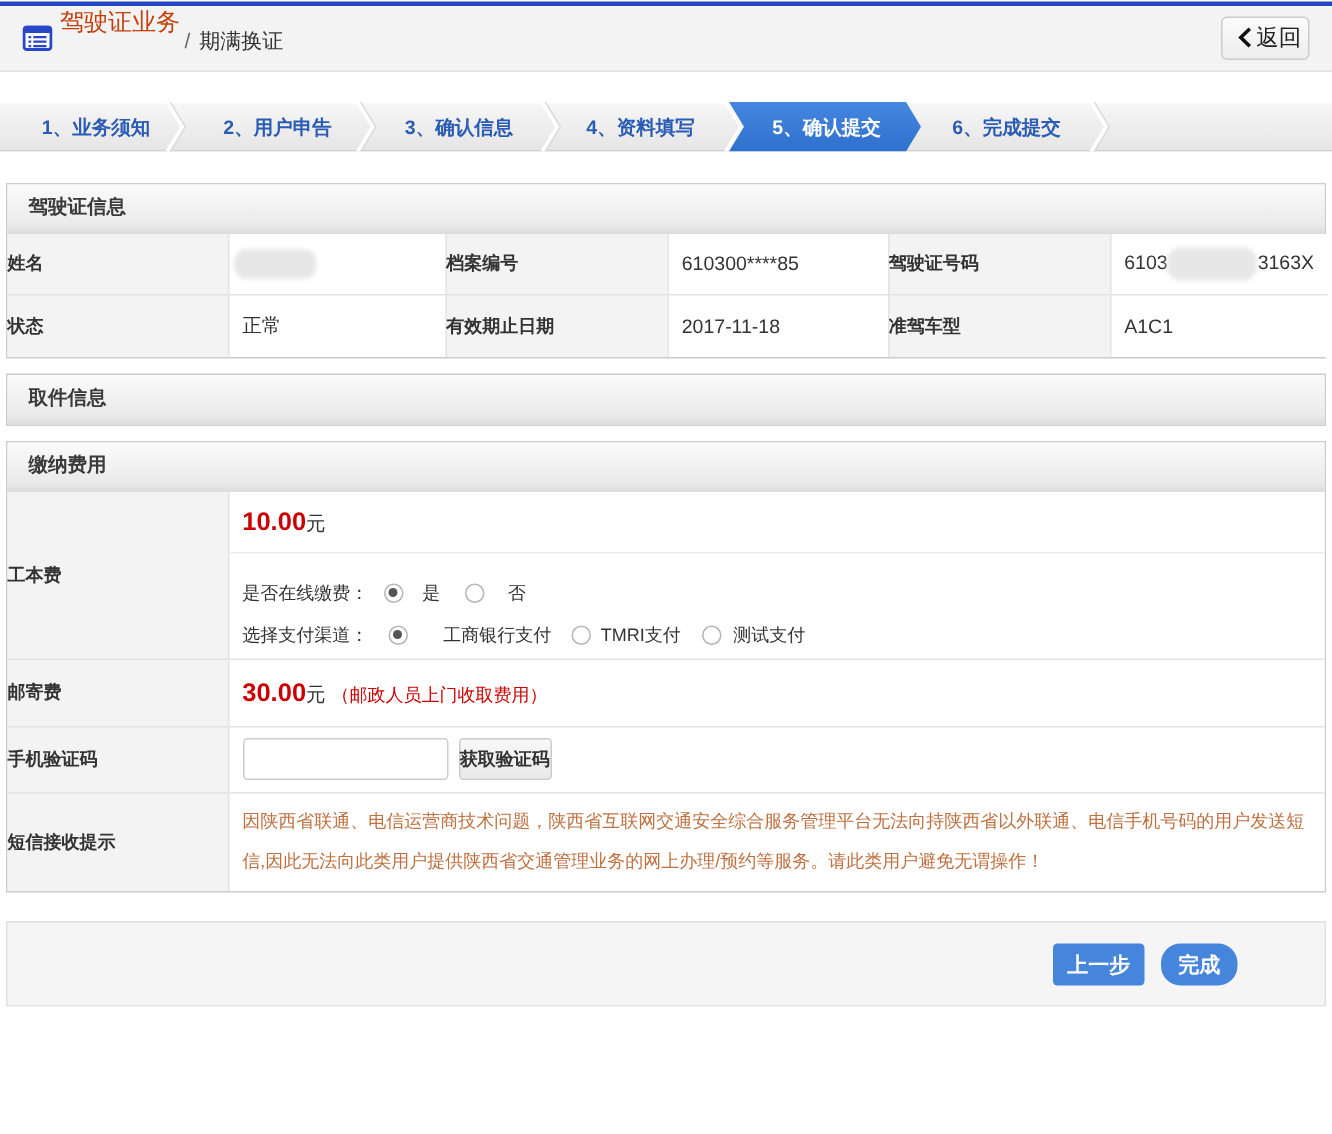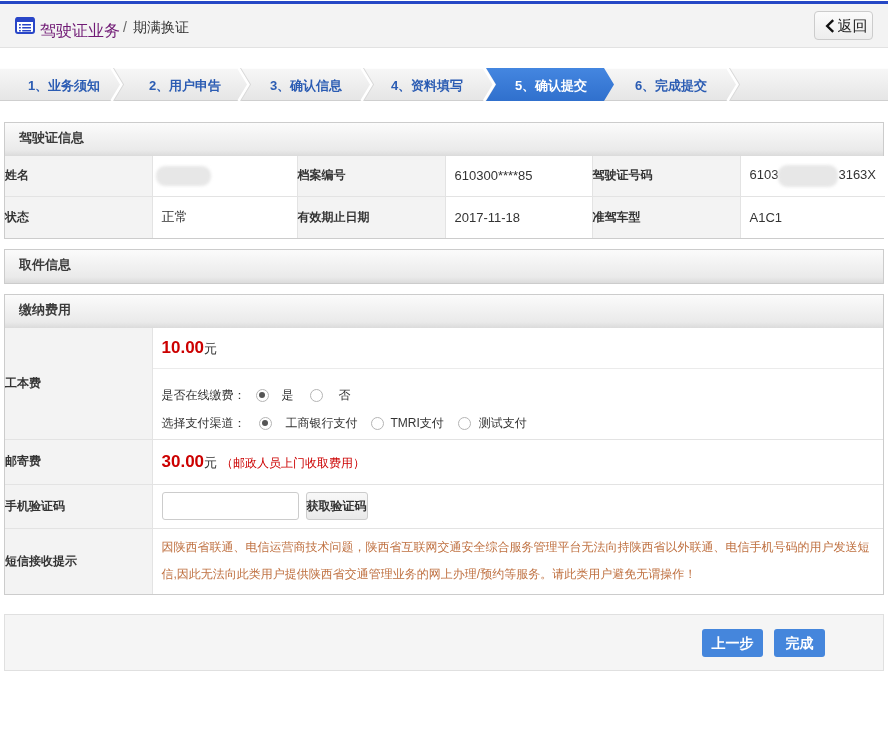--- a/index.html
+++ b/index.html
@@ -1,20 +1,20 @@
 <!DOCTYPE html>
 <html><head>
 <meta charset="utf-8">
 <style>
 * { box-sizing: border-box; margin: 0; padding: 0; }
 html,body { width: 888px; background: #fff; font-family: "Liberation Sans", sans-serif; font-size: 13px; color: #333; }
 .topline { height: 4px; background: #2547c5; border-top: 1px solid #fff; }
 .header { height: 44px; background: #f3f3f3; border-bottom: 1px solid #e2e2e2; position: relative; }
 .hicon { position: absolute; left: 15px; top: 13px; }
-.htitle { position: absolute; left: 40px; top: 18px; font-size: 16px; line-height: 17px; color: #701a75; }
+.htitle { position: absolute; left: 40px; top: 3px; font-size: 16px; line-height: 17px; color: #c2410c; }
 .hsub { position: absolute; left: 123px; top: 15px; font-size: 14px; color: #333; }
 .hsub .slash { color: #666; margin-right: 6px; }
 .back { position: absolute; right: 15px; top: 7px; width: 59px; height: 29px; border: 1px solid #ccc; border-radius: 4px; background: linear-gradient(#fbfbfb, #ededed); color: #222; font-size: 15px; text-align: center; line-height: 27px; padding-left: 5px; }
 .steps { display: block; margin-top: 20px; height: 33px; }
 .section { margin: 21px 4px 0 4px; border: 1px solid #ccc; }
 .section + .section { margin-top: 10px; }
 .section.s3 { margin-top: 10px; }
 .sechead { height: 33px; line-height: 30px; padding-left: 14px; font-weight: bold; color: #3a3a3a; background: linear-gradient(180deg, #fbfbfb, #eaeaea 82%, #dbdbdb); }
 table { border-collapse: collapse; table-layout: fixed; width: 100%; }
 td { border: 1px solid #e3e3e3; padding: 0; vertical-align: middle; }
@@ -28,21 +28,21 @@
 .red { color: #c00; }
 .fee { font-size: 17px; font-weight: bold; color: #c00; }
 .feeunit { font-size: 13px; font-weight: normal; color: #333; }
 .radio { display: inline-block; vertical-align: middle; width: 13px; height: 13px; border: 1px solid #b5b5b5; border-radius: 50%; background: #fff; position: relative; margin-top: -2px; }
 .radio.on:after { content: ""; position: absolute; left: 2.5px; top: 2.5px; width: 6px; height: 6px; border-radius: 50%; background: #555; }
 .vinput { width: 137px; height: 28px; border: 1px solid #ccc; border-radius: 3px; background: #fff; display: inline-block; vertical-align: middle; }
 .vbtn { display: inline-block; vertical-align: middle; height: 28px; line-height: 26px; padding: 0 0; margin-left: 7px; border: 1px solid #ccc; border-radius: 3px; background: linear-gradient(#f8f8f8, #e9e9e9); font-weight: bold; font-size: 12px; color: #333; }
 .footer { margin: 19px 4px 0 4px; height: 57px; background: #f5f5f5; border: 1px solid #e0e0e0; text-align: right; padding: 14px 58px 0 0; }
 .fbtn { display: inline-block; height: 28px; line-height: 28px; border-radius: 3px; background: #4586dc; color: #fff; font-size: 14px; font-weight: bold; text-align: center; }
 .fbtn.prev { width: 61px; }
-.fbtn.done { width: 51px; margin-left: 11px; }
+.fbtn.done { width: 51px; margin-left: 11px; border-radius: 13px; }
 </style>
 </head>
 <body>
 <div class="topline"></div>
 <div class="header">
   <svg class="hicon" width="20" height="17" viewBox="0 0 20 17">
     <rect x="1" y="1" width="18" height="15" rx="2" fill="#fff" stroke="#2946c8" stroke-width="2"></rect>
     <path d="M1 2 a2 2 0 0 1 2 -2 h14 a2 2 0 0 1 2 2 v3 h-18 z" fill="#2946c8"></path>
     <rect x="4" y="7" width="1.8" height="1.5" fill="#2946c8"></rect>
     <rect x="7.2" y="7" width="8.8" height="1.5" fill="#2946c8"></rect>
@@ -149,21 +149,21 @@
     <colgroup>
         <col width="147">
         <col width="731">
       </colgroup>
     <tbody>
         <tr style="height:111px">
       <td class="lbl">工本费</td>
       <td class="val" style="padding:0">
         <div style="height:40px;line-height:37px;border-bottom:1px solid #ebebeb;padding-left:9px"><span class="fee">10.00</span><span class="feeunit">元</span></div>
         <div style="height:28px;line-height:28px;padding-left:9px;margin-top:12px;font-size:12px">是否在线缴费：<span class="radio on" style="margin-left:10px"></span><span style="margin-left:13px">是</span><span class="radio" style="margin-left:16px"></span><span style="margin-left:16px">否</span></div>
-        <div style="height:28px;line-height:28px;padding-left:9px;font-size:12px">选择支付渠道：<span class="radio on" style="margin-left:13px"></span><span style="margin-left:14px">工商银行支付</span><span class="radio" style="margin-left:13px"></span><span style="margin-left:7px">TMRI支付</span><span class="radio" style="margin-left:14px"></span><span style="margin-left:8px">测试支付</span></div>
+        <div style="height:28px;line-height:28px;padding-left:9px;font-size:12px">选择支付渠道：<span class="radio on" style="margin-left:13px"></span><span style="margin-left:24px">工商银行支付</span><span class="radio" style="margin-left:13px"></span><span style="margin-left:7px">TMRI支付</span><span class="radio" style="margin-left:14px"></span><span style="margin-left:8px">测试支付</span></div>
       </td>
     </tr>
     <tr style="height:45px">
       <td class="lbl">邮寄费</td>
       <td class="val"><span class="fee">30.00</span><span class="feeunit">元</span><span class="red" style="font-size:12px;margin-left:4px">（邮政人员上门收取费用）</span></td>
     </tr>
     <tr style="height:44px">
       <td class="lbl">手机验证码</td>
       <td class="val"><span class="vinput"></span><span class="vbtn">获取验证码</span></td>
     </tr>

